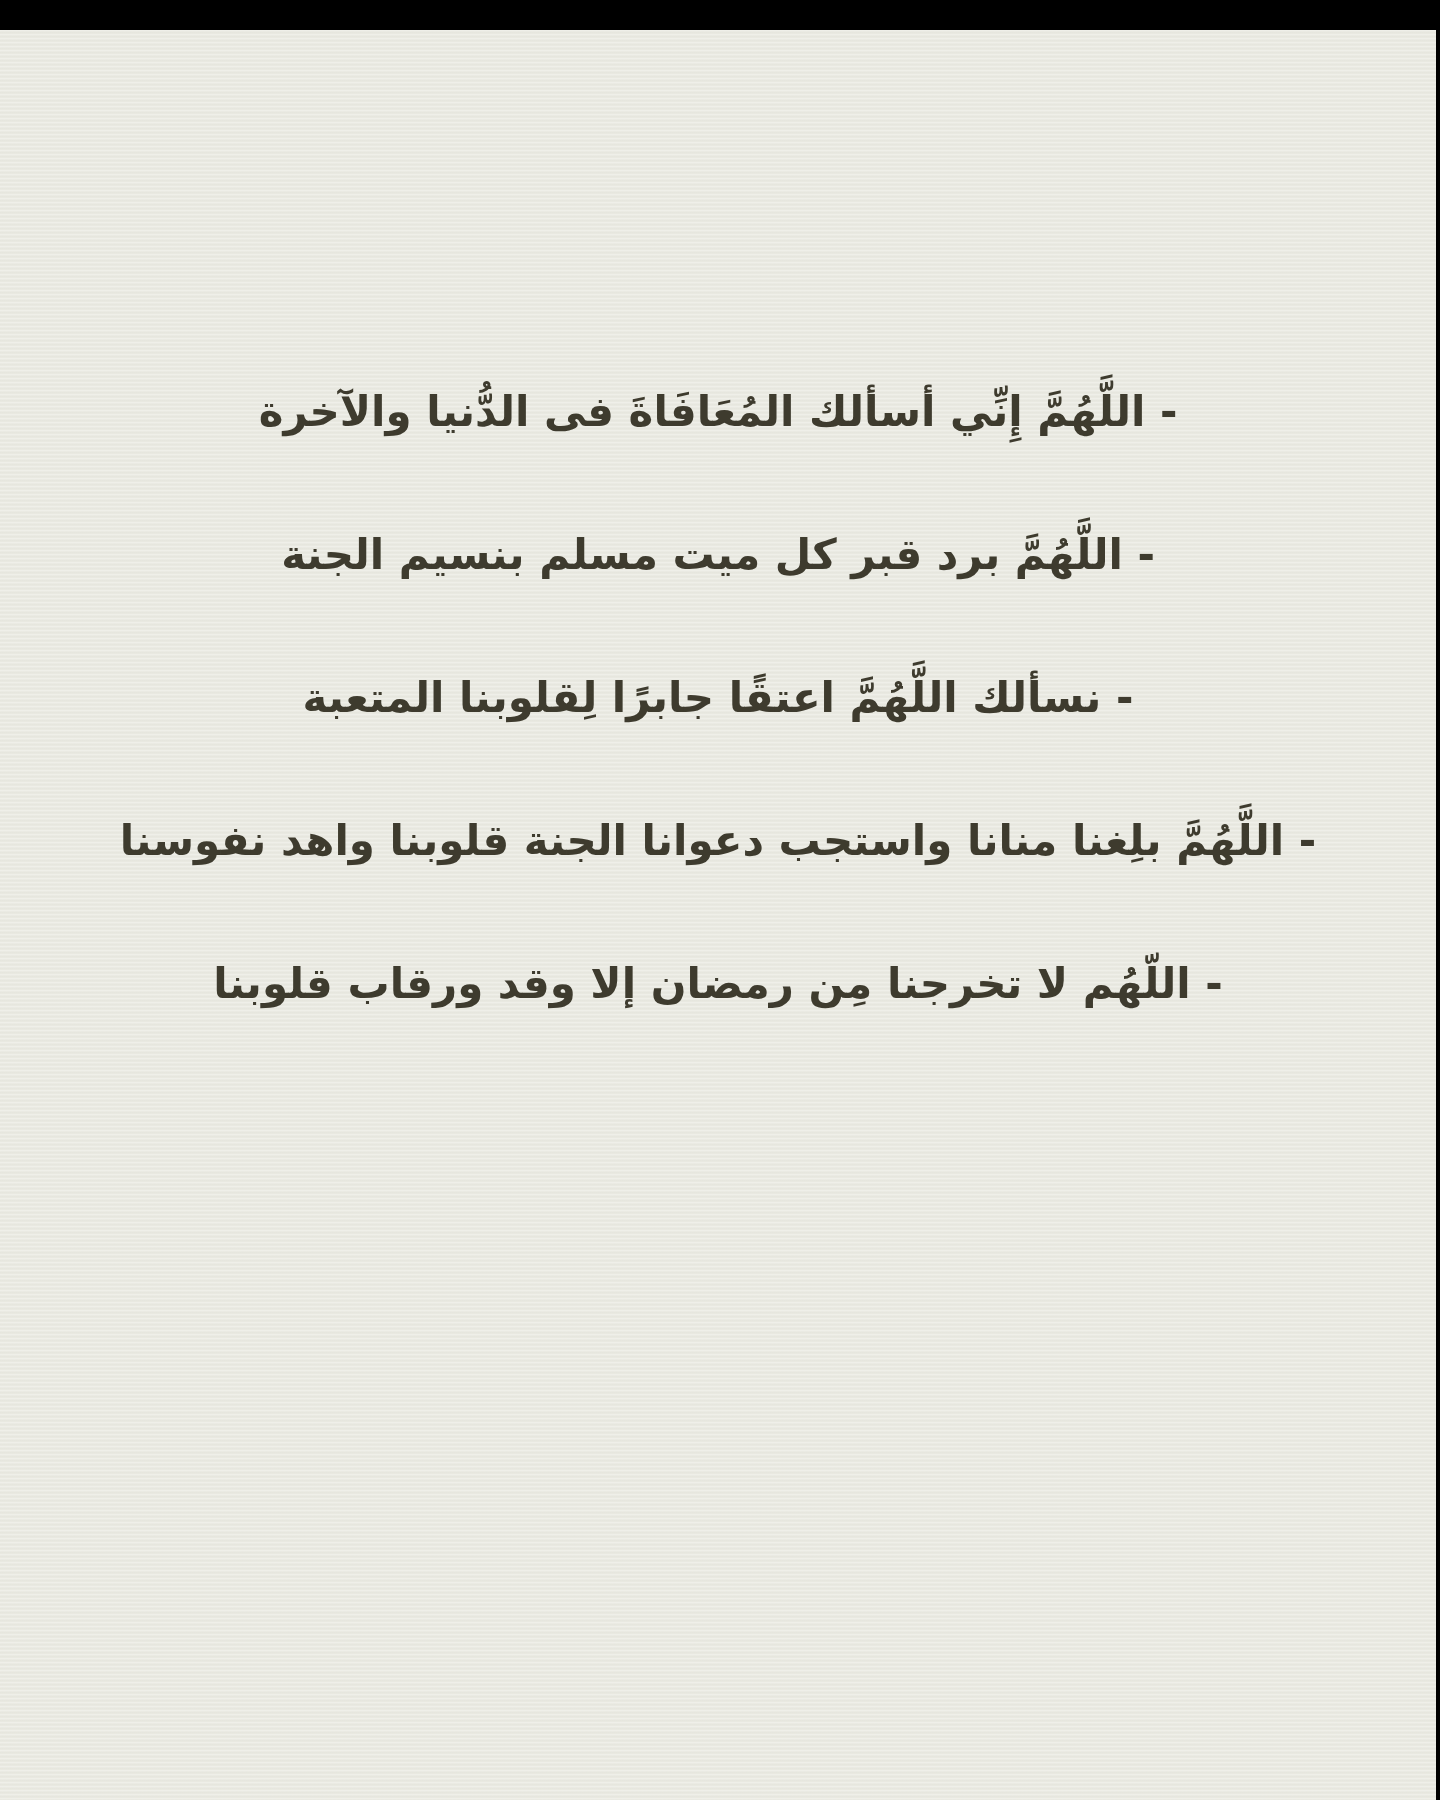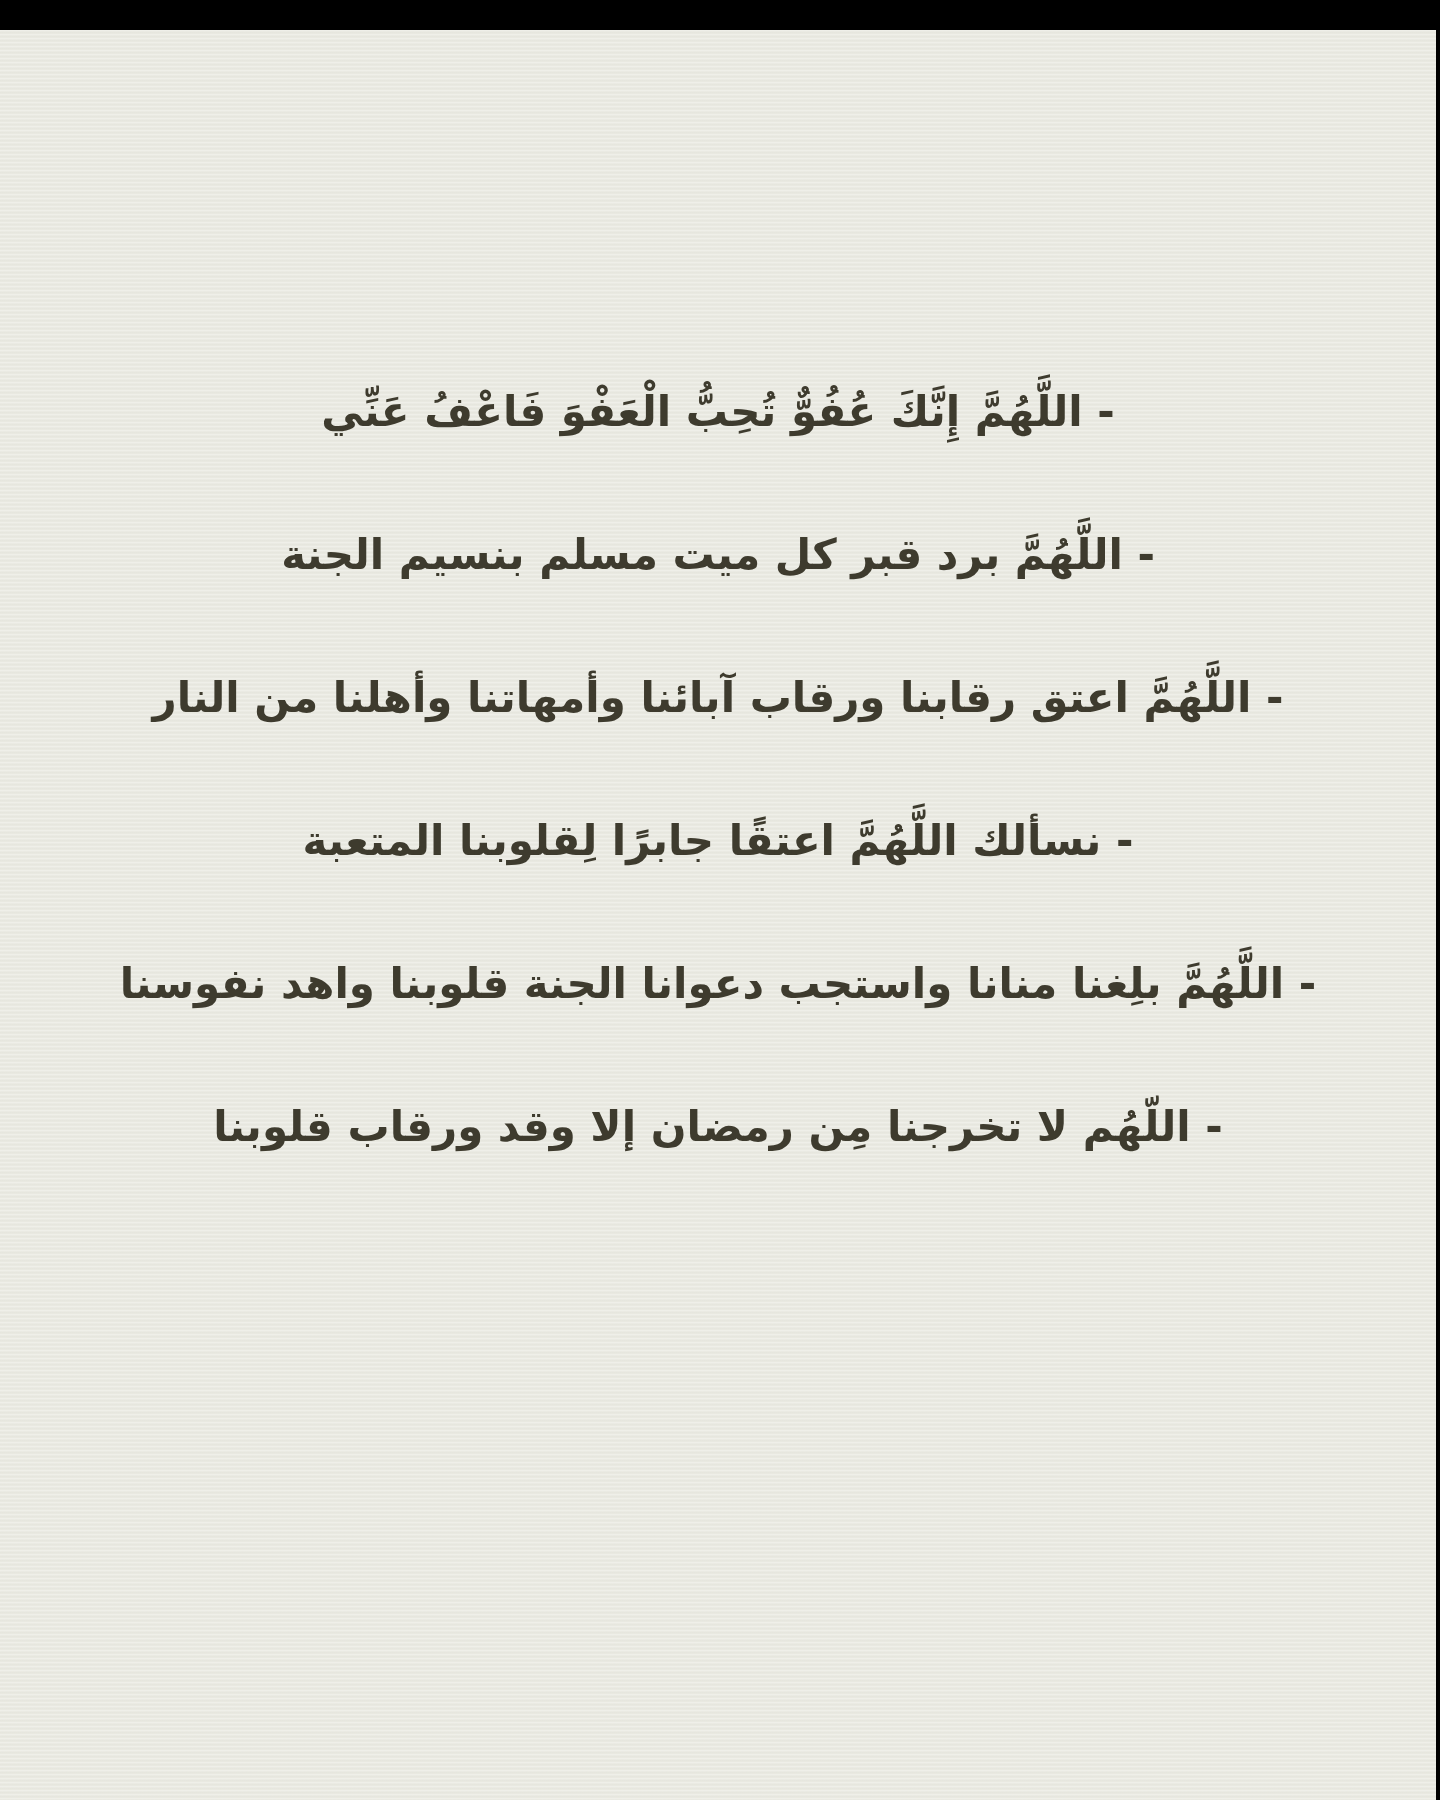--- a/index.html
+++ b/index.html
@@ -50,20 +50,19 @@
     letter-spacing: 0;
     line-height: 1.5;
     white-space: nowrap;
   }
 </style>
 </head>
 <body>
 
 <div class="paper">
   <div class="dua-list">
-    <div class="dua-line">- اللَّهُمَّ إِنَّكَ عُفُوٌّ تُحِبُّ الْعَفْوَ فَاعْفُ عَنِّي</div>
+    <div class="dua-line">- اللَّهُمَّ إِنِّي أسألك المُعَافَاةَ فى الدُّنيا والآخرة</div>
     <div class="dua-line">- اللَّهُمَّ برد قبر كل ميت مسلم بنسيم الجنة</div>
-    <div class="dua-line">- اللَّهُمَّ اعتق رقابنا ورقاب آبائنا وأمهاتنا وأهلنا من النار</div>
     <div class="dua-line">- نسألك اللَّهُمَّ اعتقًا جابرًا لِقلوبنا المتعبة</div>
     <div class="dua-line">- اللَّهُمَّ بلِغنا منانا واستجب دعوانا الجنة قلوبنا واهد نفوسنا</div>
     <div class="dua-line">- اللّهُم لا تخرجنا مِن رمضان إلا وقد ورقاب قلوبنا</div>
   </div>
 </div>
 
 </body></html>

